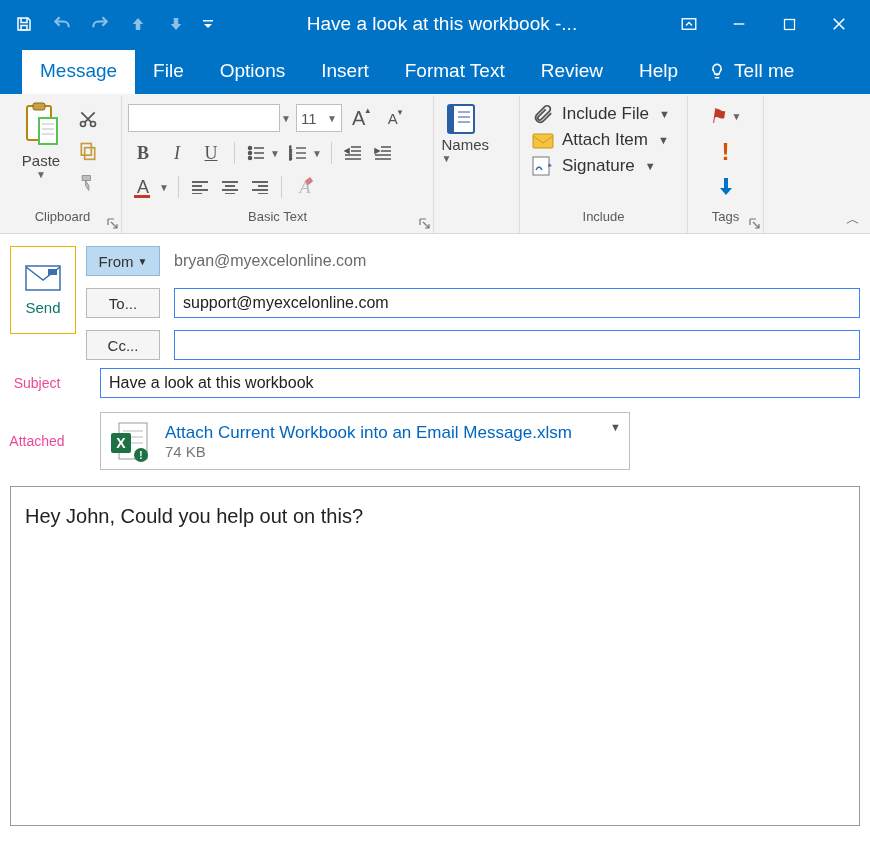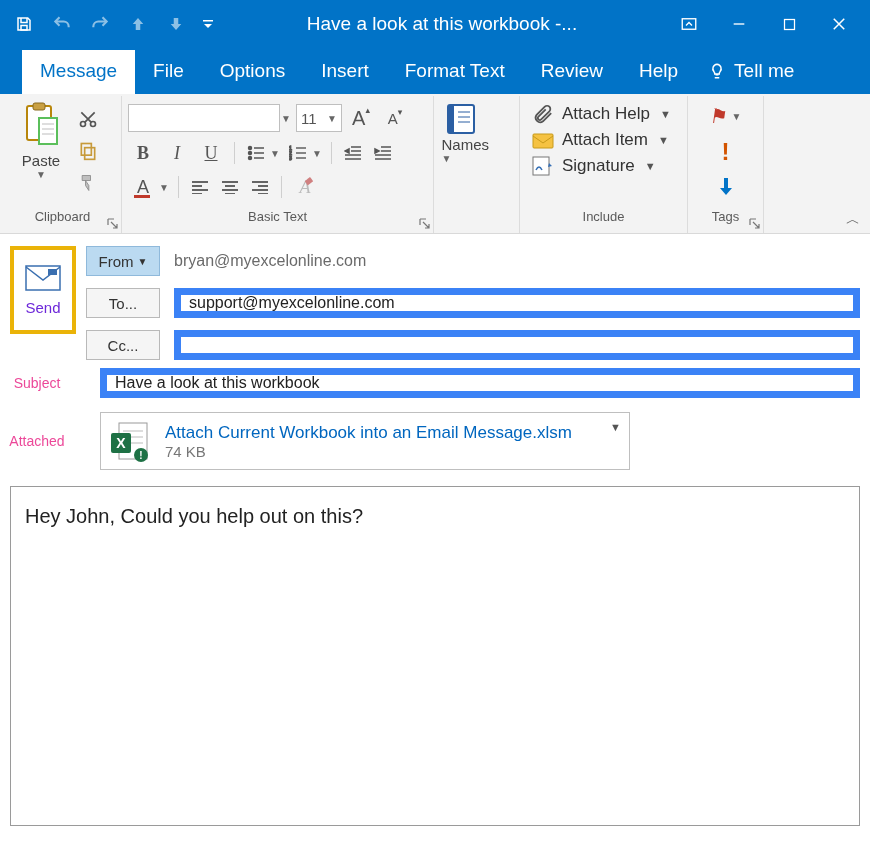--- a/index.html
+++ b/index.html
@@ -76,32 +76,32 @@
   .tags-col{display:flex;flex-direction:column;align-items:center;gap:10px;padding:4px 10px 0;}
   .tag-row{display:flex;align-items:center;gap:4px;}
   .flag{color:#c0392b;font-size:20px;transform:skewX(-8deg);}
   .excl{color:#d35400;font-size:24px;font-weight:bold;}
   .down-arrow{color:#0173C7;font-size:22px;}
 
   .collapse-caret{position:absolute; right:10px; bottom:4px; font-size:14px; color:#6a6a6a;}
 
   
   .compose{padding:12px 10px 8px; display:flex; gap:10px;}
-  .send-box{width:66px;height:88px;border:4px solid #eab308;display:flex;flex-direction:column;
-            align-items:center;justify-content:center;gap:8px;font-size:15px;color:#6d28d9;}
+  .send-box{width:66px;height:88px;border:1px solid #eab308;display:flex;flex-direction:column;
+            align-items:center;justify-content:center;gap:8px;font-size:15px;color:#0f766e;}
   .env-icon{width:36px;height:26px;}
 
   .fields{flex:1; display:flex; flex-direction:column; gap:12px;}
   .frow{display:flex; align-items:center; gap:14px;}
   .fld-btn{width:74px;height:30px;border:1px solid #b9b9b9;background:#f5f5f5;
            display:flex;align-items:center;justify-content:center;font-size:15px;color:#333;}
   .fld-btn.from{background:#BBDAF1;border-color:#8fb9db;}
   .fld-btn .dd{font-size:10px;margin-left:4px;color:#333;}
   .fld-label{width:74px;font-size:14px;color:#ec4899;text-align:center;}
-  .text-in{flex:1;height:30px;border:7px solid #3b82f6;background:#fff;padding:0 8px;
+  .text-in{flex:1;height:30px;border:1px solid #3b82f6;background:#fff;padding:0 8px;
            font-size:16px;color:#222;display:flex;align-items:center;}
   .from-val{font-size:16px;color:#6a6a6a;}
 
   .lower-fields{padding:0 10px 8px 86px; display:flex;flex-direction:column;gap:8px;}
   .lrow{display:flex;align-items:center;gap:14px;}
   .lrow .fld-label{width:74px;text-align:center;margin-left:-86px; margin-right:12px;}
 
   .attach-box{display:flex;align-items:center;gap:12px;border:1px solid #bfbfbf;
               padding:6px 26px 6px 8px;position:relative;width:530px;}
   .xl-icon{width:44px;height:44px;}
@@ -373,21 +373,21 @@
     <div class="group-label">&nbsp;</div>
   </div>
 
   <div class="group" style="width:168px;">
     <div class="group-body">
       <div class="inc-col">
         <div class="inc-item">
           <svg class="inc-icon" viewBox="0 0 22 22" fill="none" stroke="#555" stroke-width="2">
               <path d="M20 10l-9 9a5 5 0 01-7-7l9-9a3.5 3.5 0 015 5l-9 9a2 2 0 01-3-3l8-8"></path>
             </svg>
-          <span>Attach Help</span>
+          <span>Include File</span>
             <span class="dd">▼</span>
         </div>
         <div class="inc-item">
           <svg class="inc-icon" viewBox="0 0 22 20">
               <rect x="1" y="4" width="20" height="14" rx="1" fill="#f5c242" stroke="#c79a1a"></rect>
               <path d="M1 6l10 7L21 6" fill="none" stroke="#c79a1a"></path>
             </svg>
           <span>Attach Item</span>
             <span class="dd">▼</span>
         </div>

